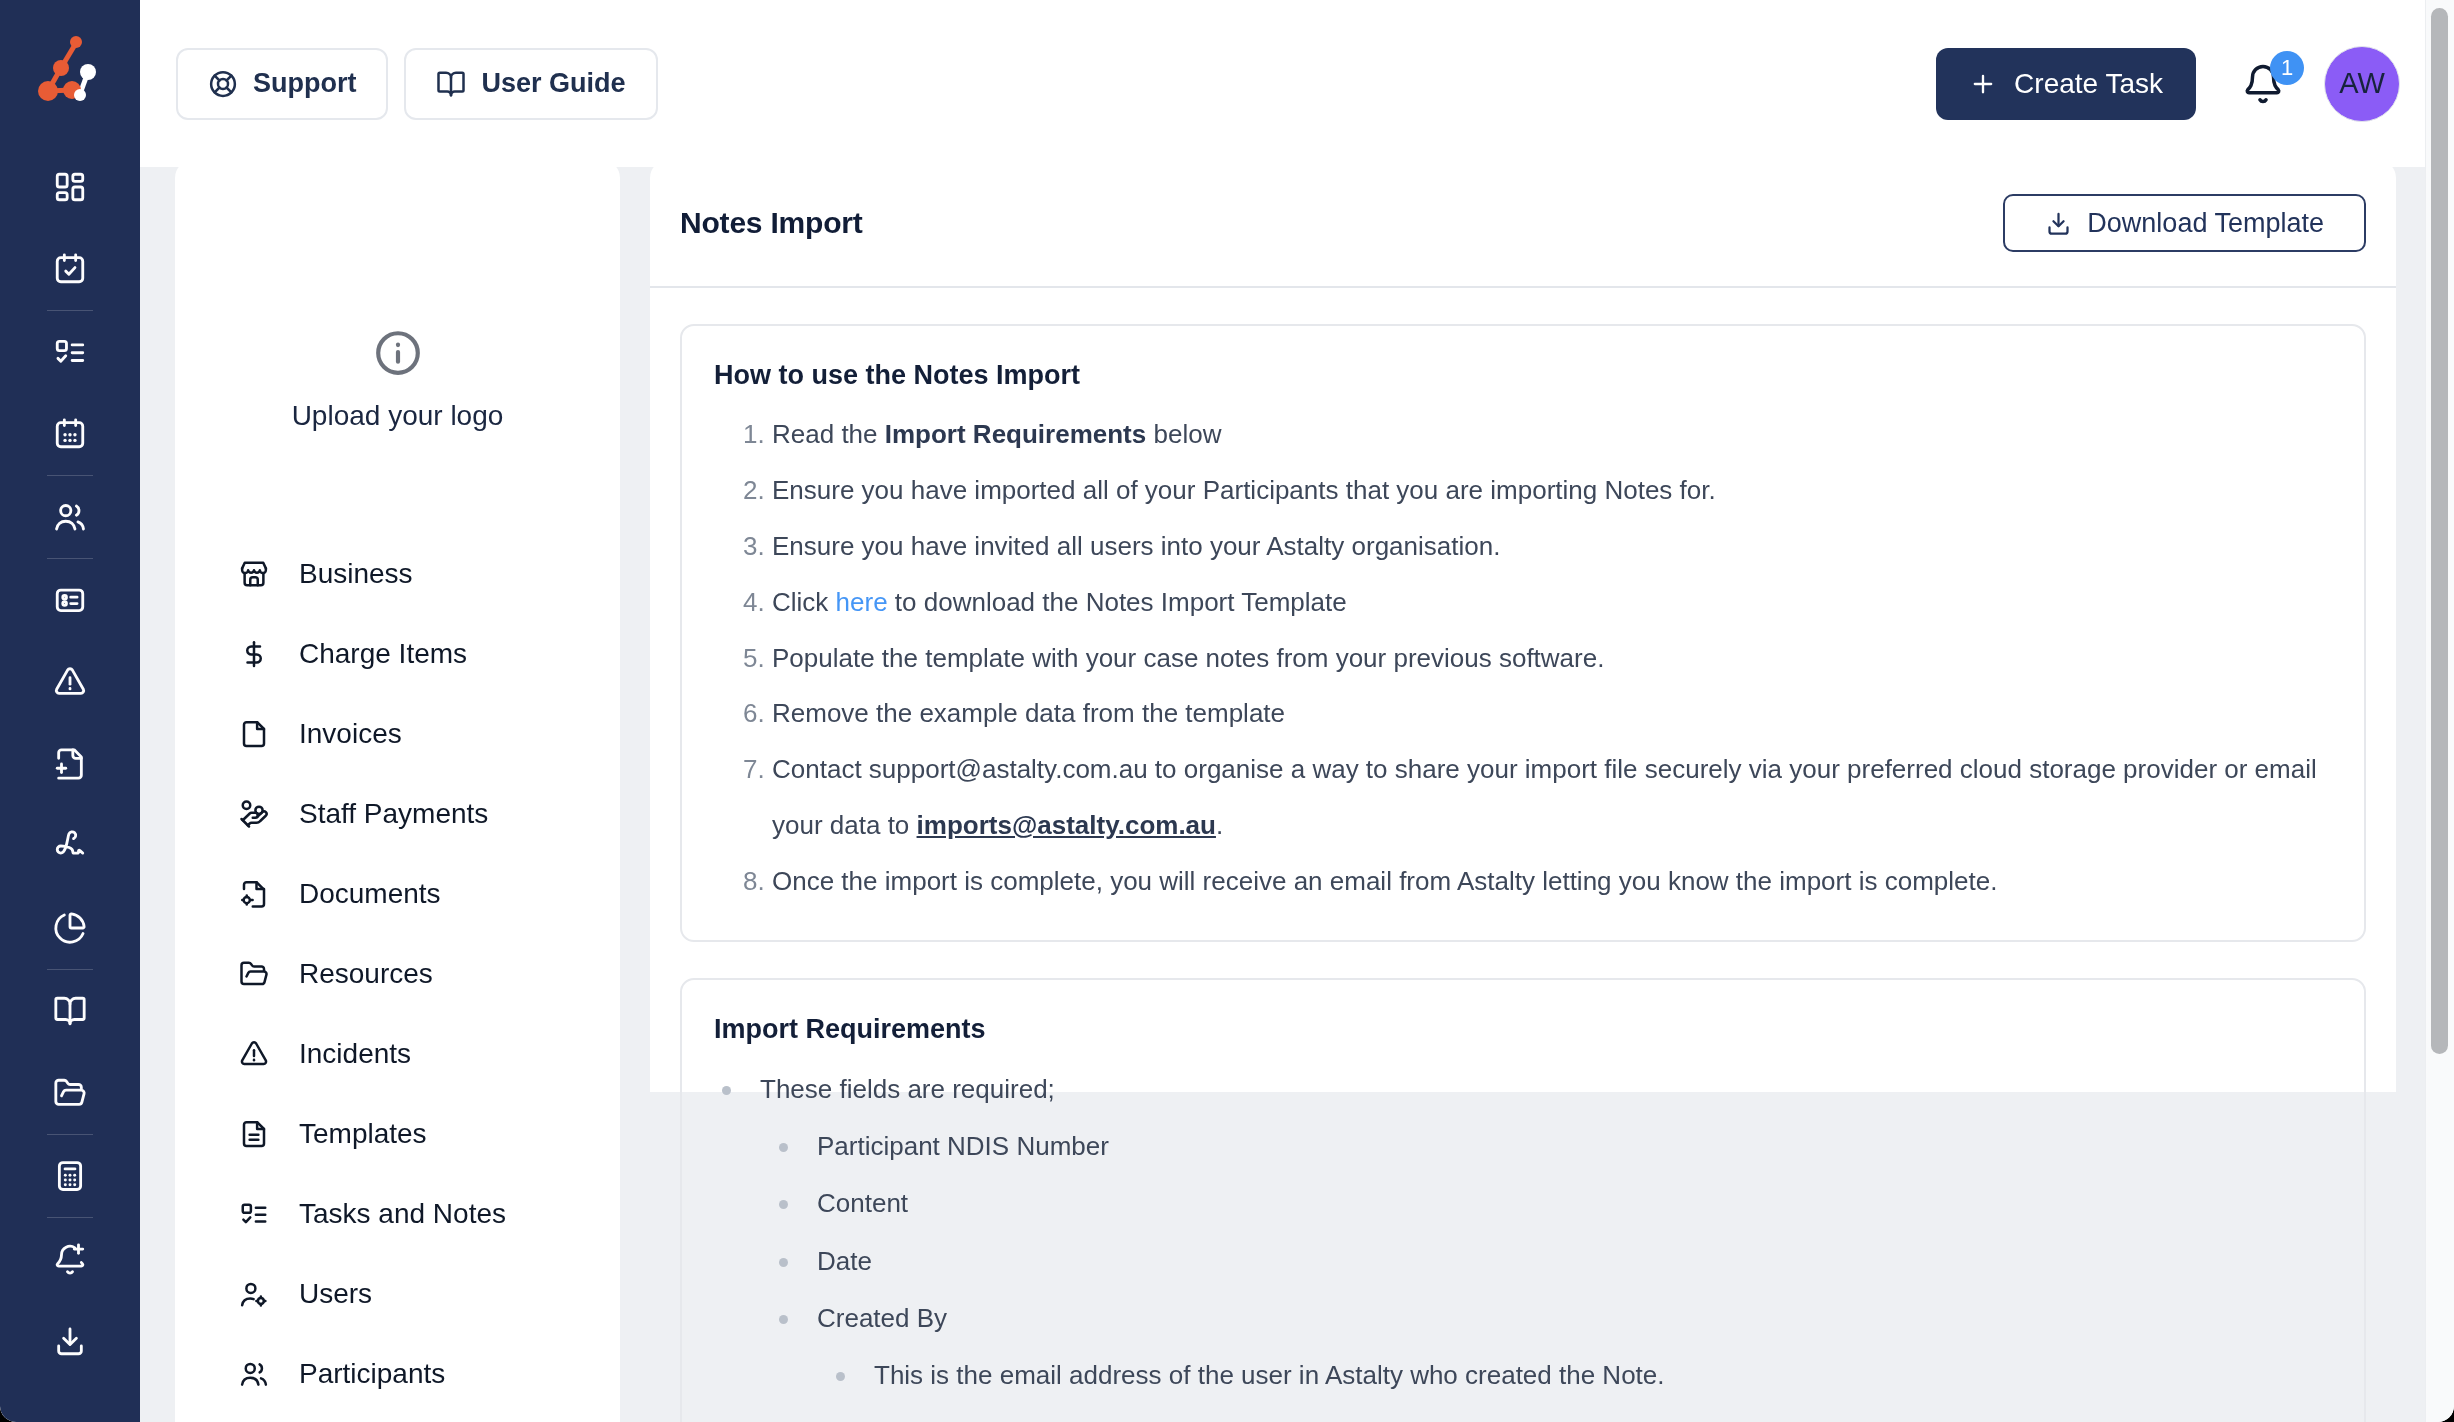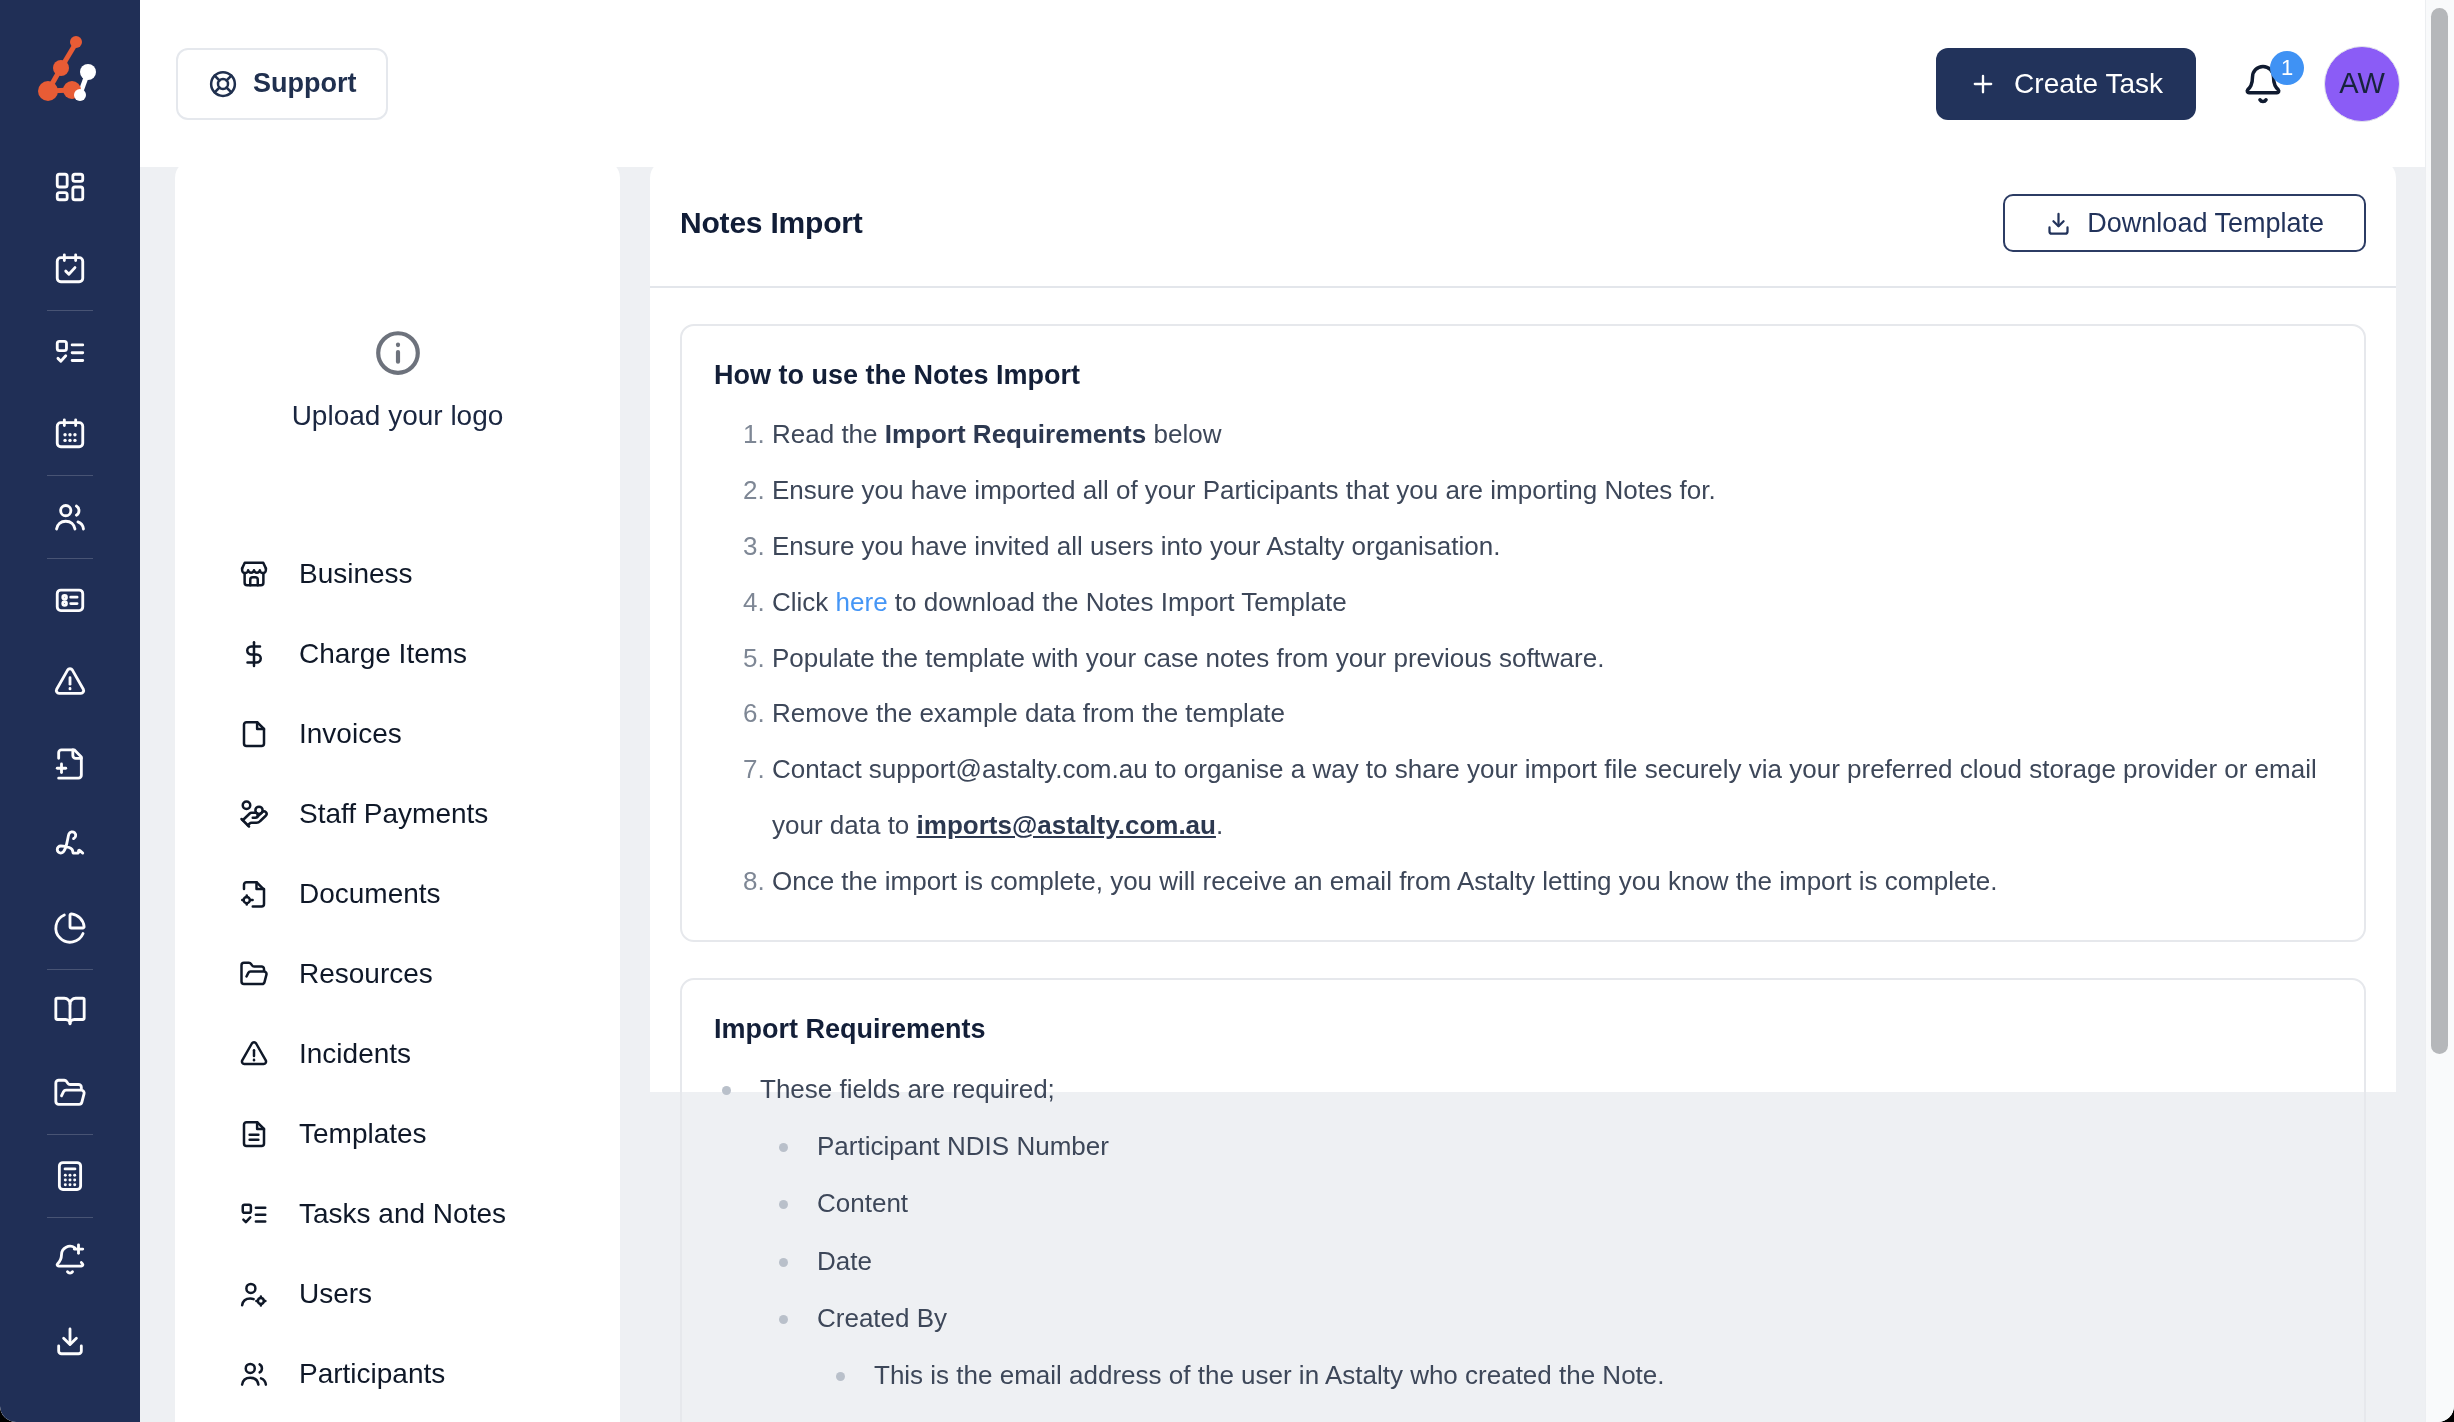--- a/index.html
+++ b/index.html
@@ -269,20 +269,29 @@
     <button class="btn-outline">
       <span class="ico">
           <svg viewBox="0 0 24 24" width="30" height="30" fill="none" stroke="currentColor" stroke-width="2" stroke-linecap="round" stroke-linejoin="round">
             <circle cx="12" cy="12" r="9.5"></circle>
             <circle cx="12" cy="12" r="4"></circle>
             <path d="m5.3 5.3 3.9 3.9M14.8 14.8l3.9 3.9M5.3 18.7l3.9-3.9M14.8 9.2l3.9-3.9"></path>
           </svg>
         </span>
       <span>Support</span>
     </button>
+    <button class="btn-outline">
+      <span class="ico">
+          <svg viewBox="0 0 24 24" width="30" height="30" fill="none" stroke="currentColor" stroke-width="2" stroke-linecap="round" stroke-linejoin="round">
+            <path d="M12 7v14"></path>
+            <path d="M3 18a1 1 0 0 1-1-1V4a1 1 0 0 1 1-1h5a4 4 0 0 1 4 4 4 4 0 0 1 4-4h5a1 1 0 0 1 1 1v13a1 1 0 0 1-1 1h-6a3 3 0 0 0-3 3 3 3 0 0 0-3-3z"></path>
+          </svg>
+        </span>
+      <span>User Guide</span>
+    </button>
     <div class="spacer"></div>
     <button class="btn-primary">
       <span class="ico">
           <svg viewBox="0 0 24 24" width="28" height="28" fill="none" stroke="currentColor" stroke-width="2" stroke-linecap="round" stroke-linejoin="round">
             <path d="M5 12h14M12 5v14"></path>
           </svg>
         </span>
       <span>Create Task</span>
     </button>
     <div class="bell-wrap">

